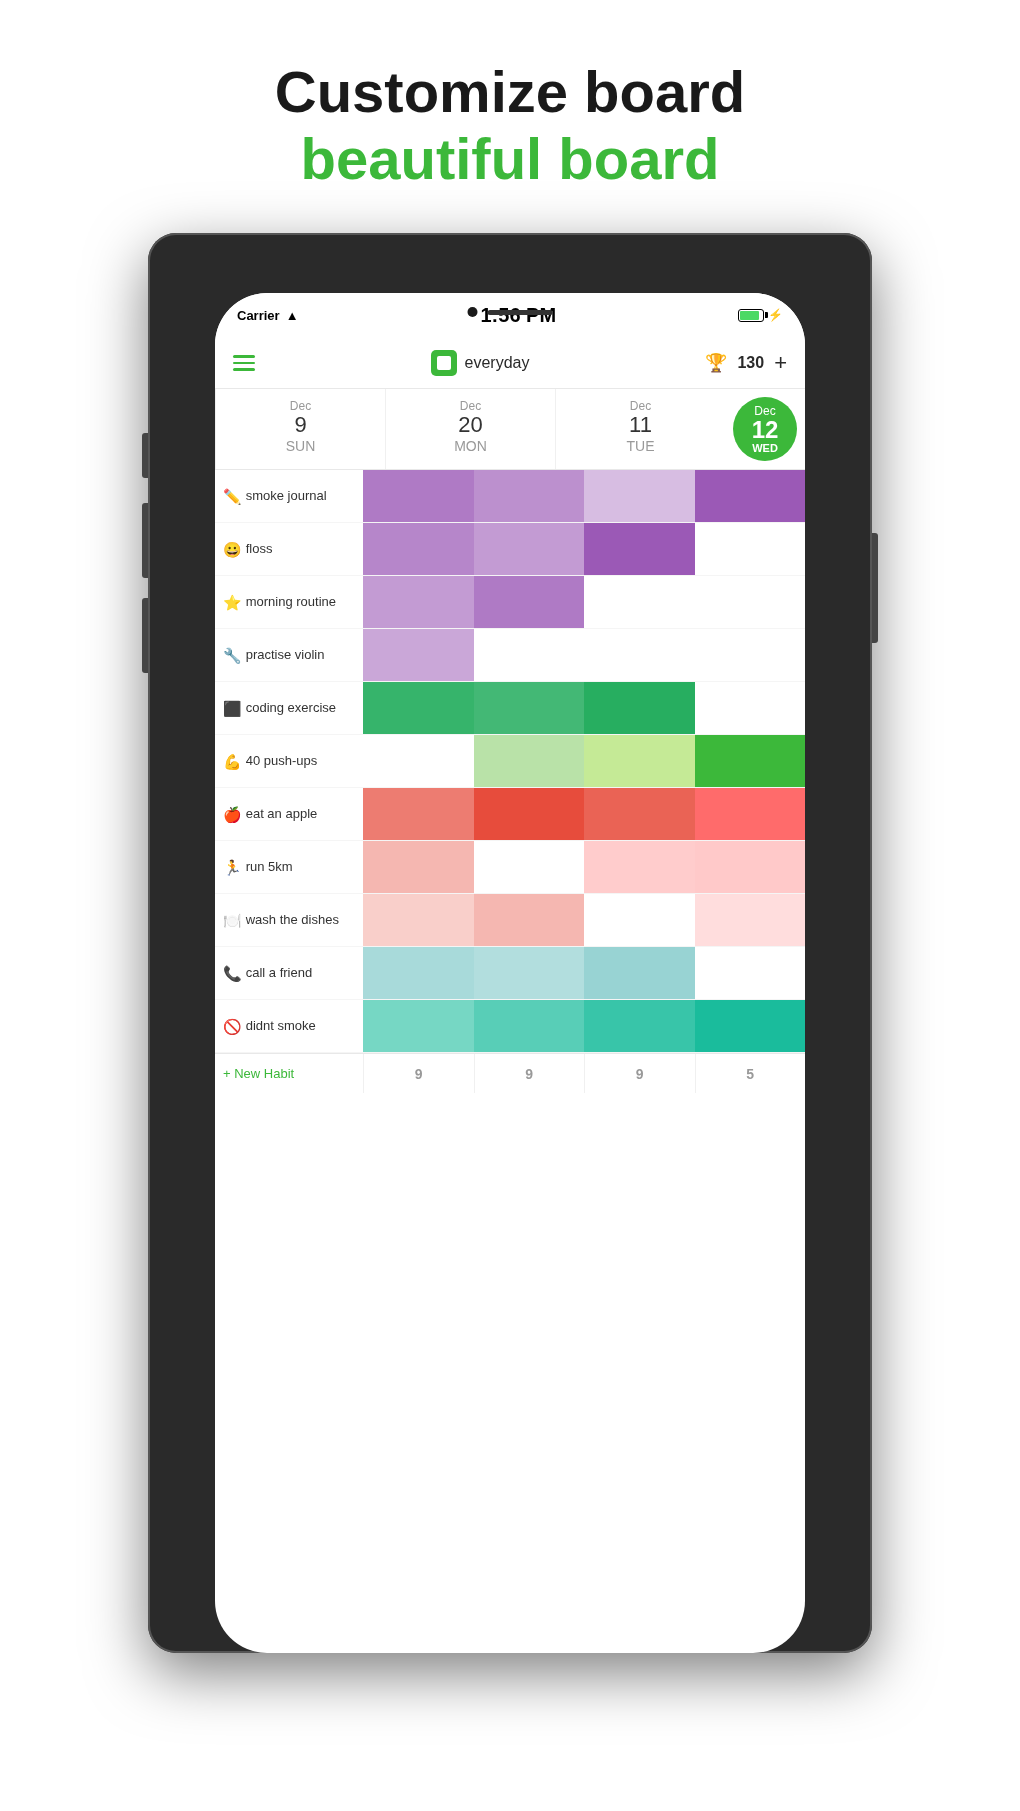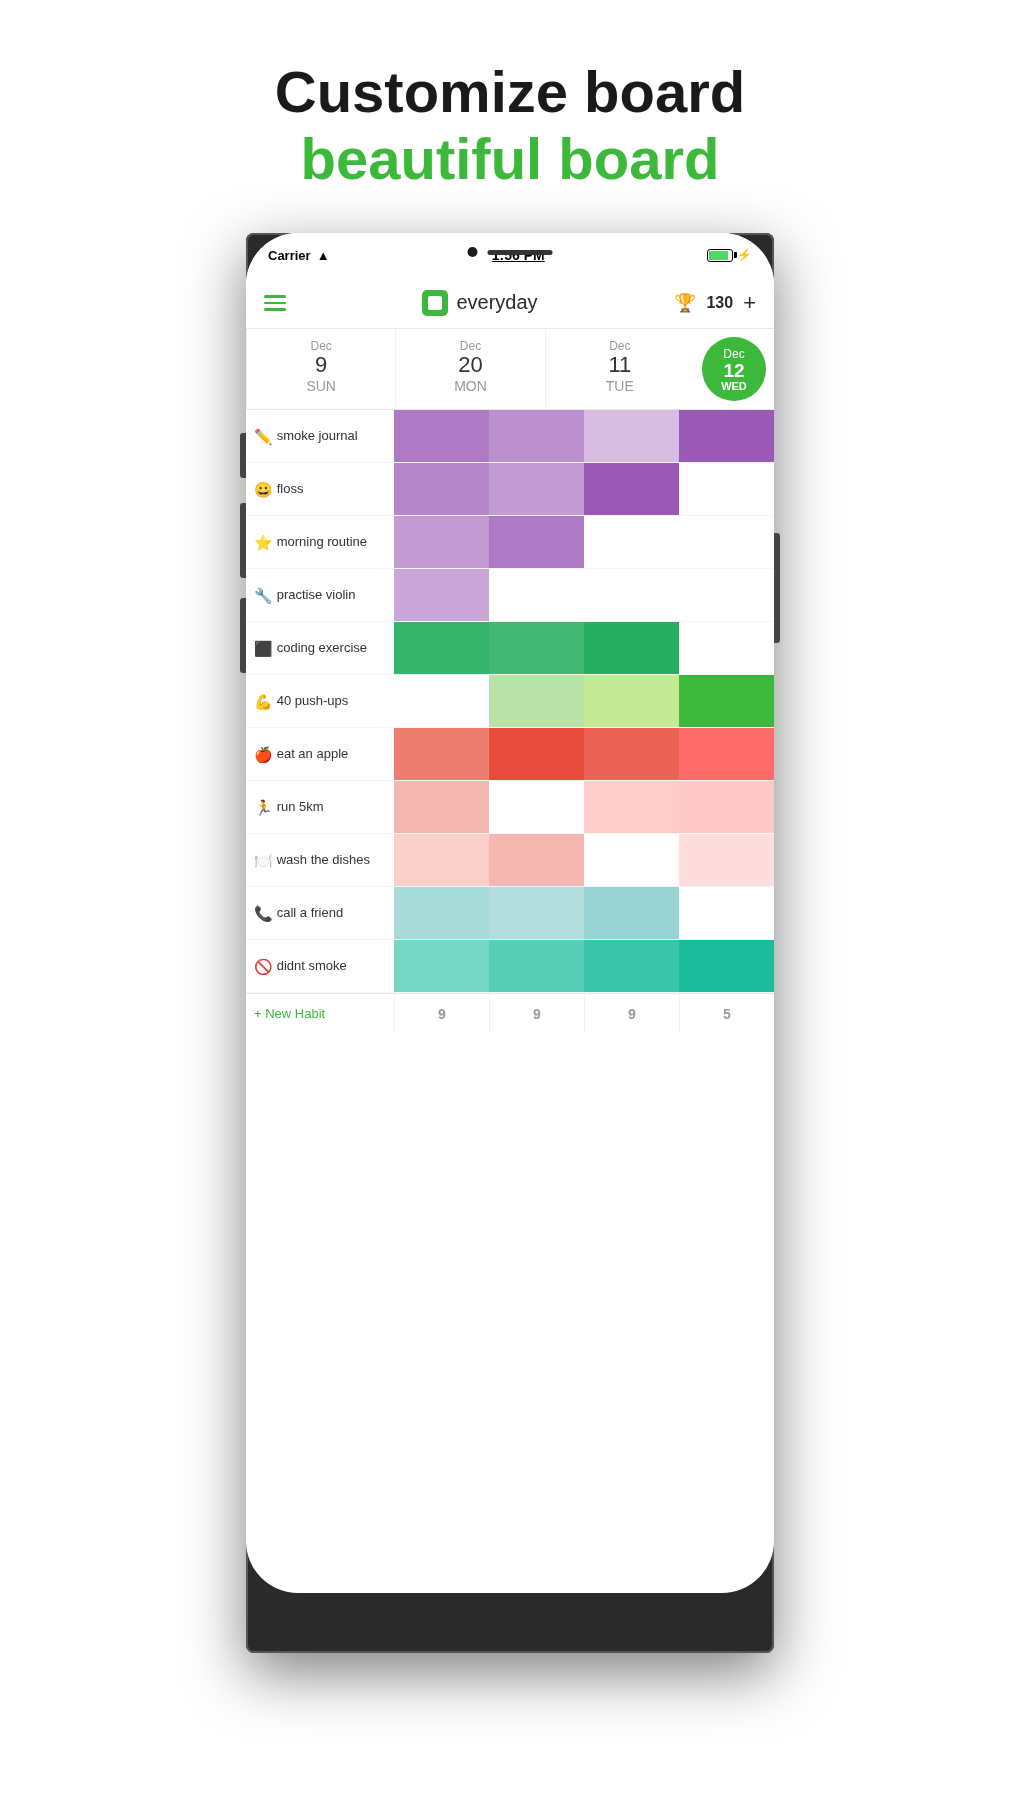--- a/index.html
+++ b/index.html
@@ -27,29 +27,29 @@
     }
     .headline-line2 {
       font-size: 58px;
       font-weight: 800;
       color: #3cb83a;
       line-height: 1.2;
     }
 
     
     .phone-outer {
-      width: 528px;
+      width: 724px;
       height: 1420px;
       background: #2a2a2a;
-      border-radius: 8px;
+      border-radius: 28px;
       position: relative;
       box-shadow: 0 20px 60px rgba(0,0,0,0.5), inset 0 0 0 2px #555;
       display: flex;
       justify-content: center;
-      align-items: flex-start;
+      align-items: flex-end;
     }
     .phone-button-left {
       position: absolute;
       left: -6px;
       top: 200px;
       width: 6px;
       height: 45px;
       background: #444;
       border-radius: 3px 0 0 3px;
     }
@@ -105,23 +105,22 @@
     .status-left {
       display: flex;
       align-items: center;
       gap: 6px;
       font-size: 13px;
     }
     .wifi-icon {
       font-size: 13px;
     }
     .status-center {
-      font-size: 14px;
+      font-size: 20px;
       font-weight: 600;
-      text-decoration: underline;
     }
     .status-right {
       display: flex;
       align-items: center;
       gap: 4px;
       font-size: 12px;
     }
     .battery-bar {
       width: 26px;
       height: 13px;
@@ -187,21 +186,21 @@
       align-items: center;
       justify-content: center;
     }
     .nav-logo-inner {
       width: 14px;
       height: 14px;
       background: #fff;
       border-radius: 2px;
     }
     .nav-logo-text {
-      font-size: 20px;
+      font-size: 16px;
       font-weight: 400;
       color: #2a2a2a;
     }
     .nav-right {
       display: flex;
       align-items: center;
       gap: 10px;
     }
     .nav-trophy {
       color: #3cb83a;
@@ -286,21 +285,21 @@
       width: 64px;
       height: 64px;
       background: #3cb83a;
       border-radius: 50%;
       display: flex;
       flex-direction: column;
       align-items: center;
       justify-content: center;
     }
     .today-circle .date-month { color: #fff; font-size: 12px; }
-    .today-circle .date-num { color: #fff; font-size: 19px; font-weight: 700; line-height: 1; }
+    .today-circle .date-num { color: #fff; font-size: 24px; font-weight: 700; line-height: 1; }
     .today-circle .date-day { color: #fff; font-size: 11px; font-weight: 600; }
 
     
     .habits-grid {
       flex: 1;
       overflow-y: auto;
       overflow-x: hidden;
     }
     .habit-row {
       display: flex;

